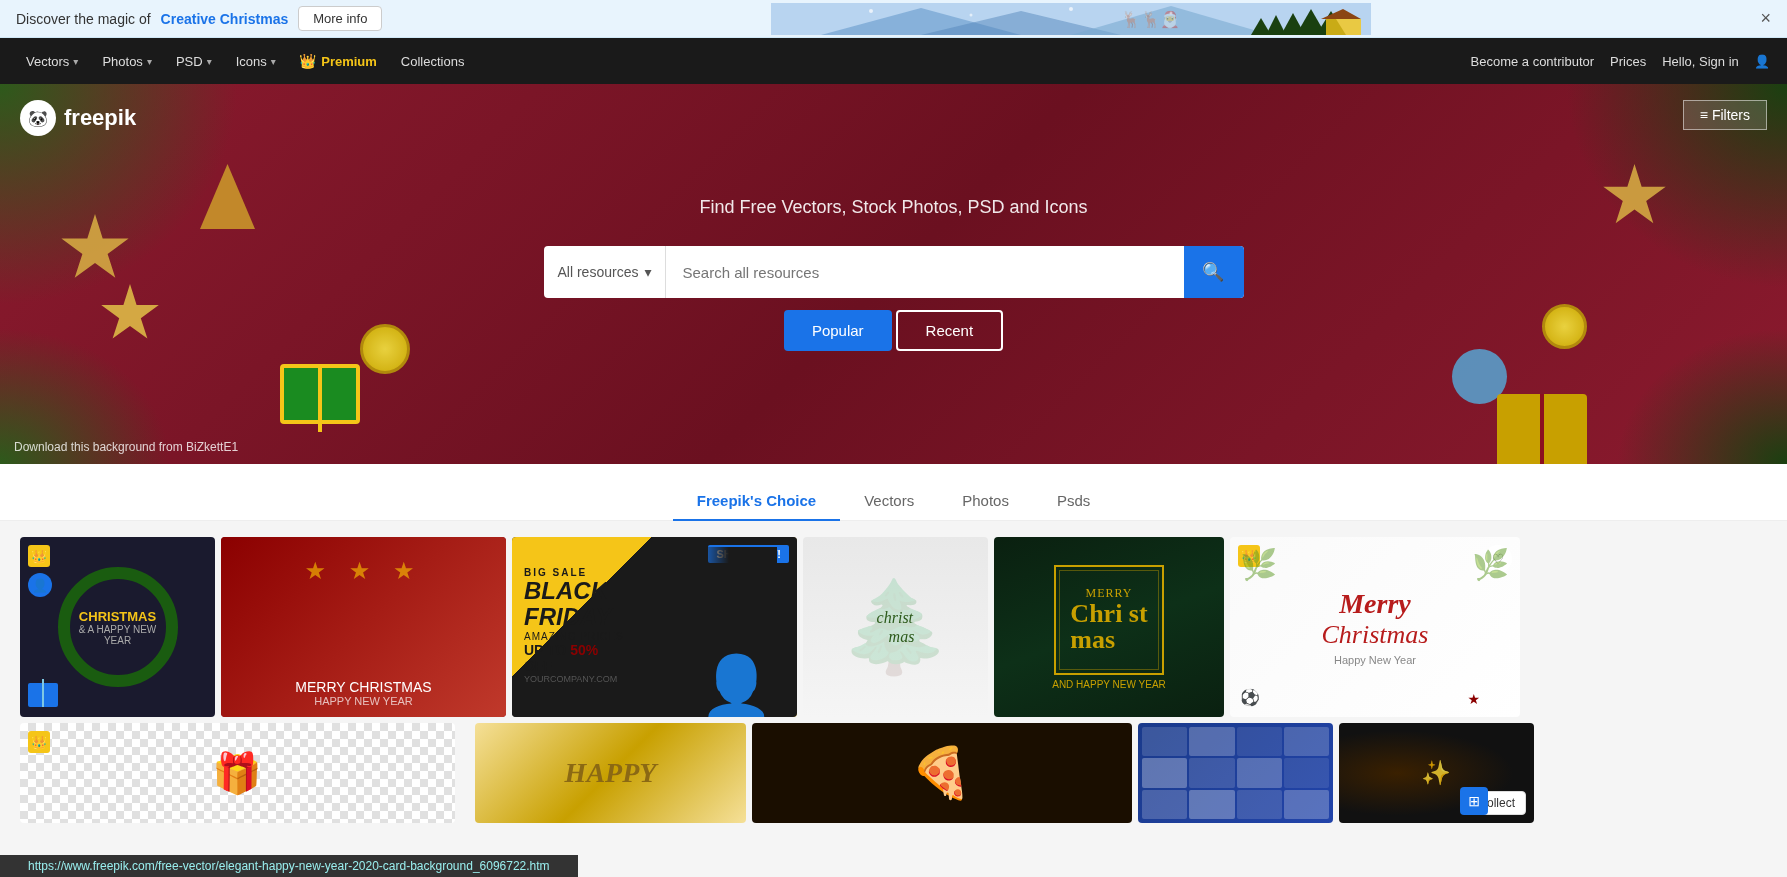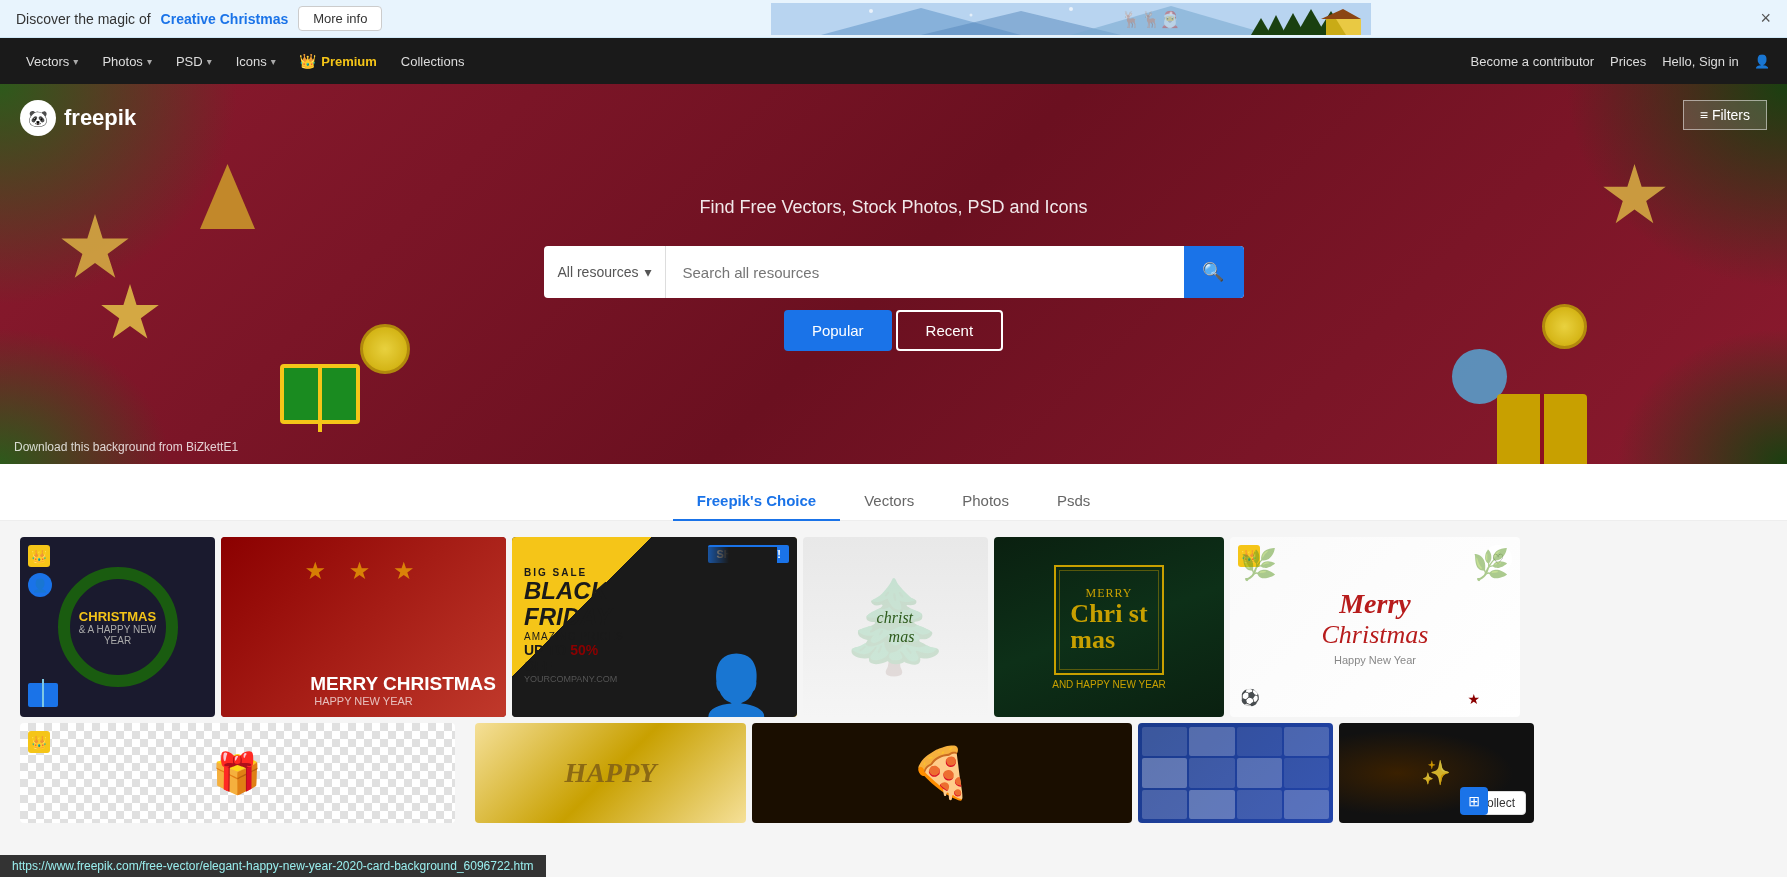--- a/index.html
+++ b/index.html
@@ -414,21 +414,21 @@
       cursor: pointer;
     }
 
     
     .status-bar {
       position: fixed;
       bottom: 0; left: 0;
       background: #333;
       color: #9ee;
       font-size: 12px;
-      padding: 4px 12px;
+      padding: 4px 28px;
       z-index: 100;
     }
 
     
     .gi-content {
       width: 100%;
       height: 100%;
       display: flex;
       align-items: center;
       justify-content: center;
@@ -460,23 +460,23 @@
       content: '★ ★ ★';
       position: absolute;
       top: 20px; left: 50%;
       transform: translateX(-50%);
       color: rgba(255,200,0,0.6);
       font-size: 24px;
       letter-spacing: 8px;
     }
     .red-ornaments-text {
       color: white;
-      font-size: 19px;
-      font-weight: bold;
-      text-align: right;
+      font-size: 14px;
+      font-weight: normal;
+      text-align: center;
       width: 100%;
     }
     .red-ornaments-sub { color: rgba(255,255,255,0.7); font-size: 11px; }
 
     .tree-white {
       width: 100%;
       height: 100%;
       display: flex;
       align-items: center;
       justify-content: center;

